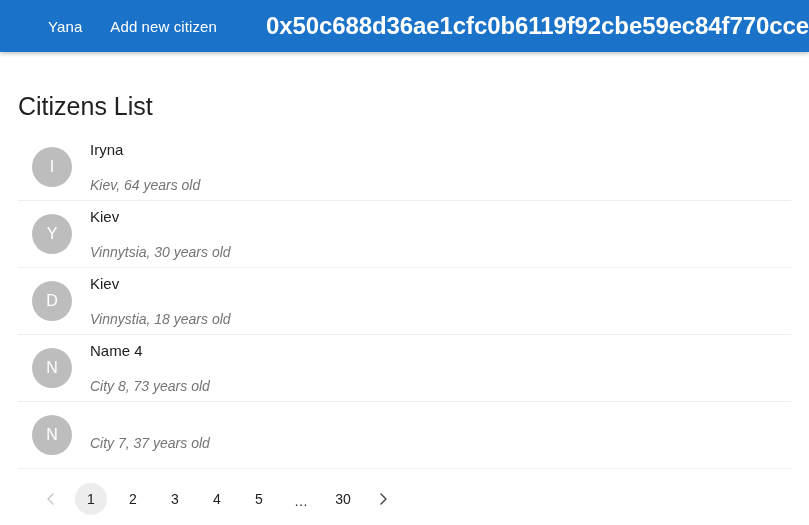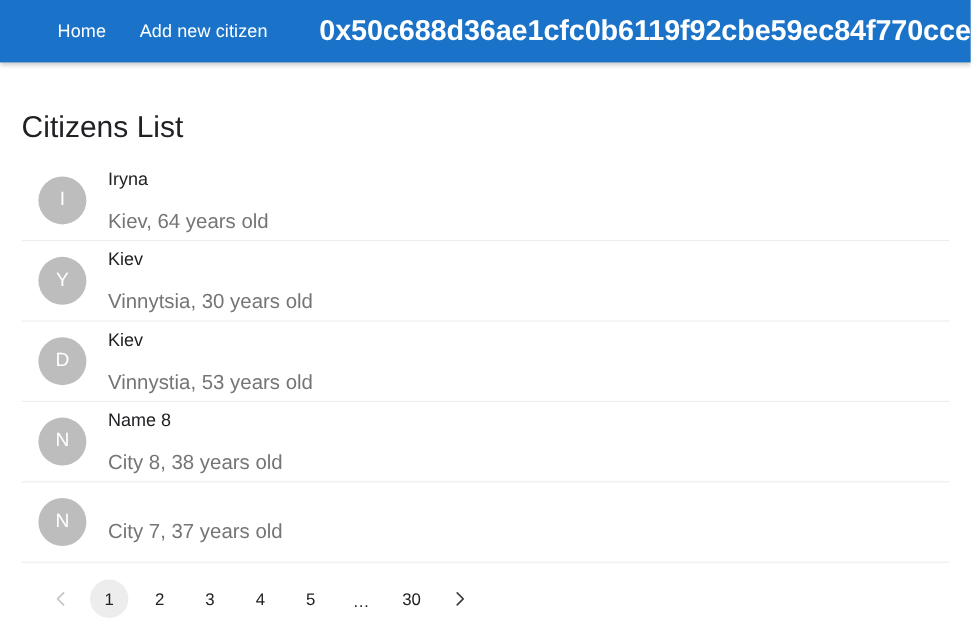--- a/index.html
+++ b/index.html
@@ -102,24 +102,25 @@
     display: flex;
     flex-direction: column;
     justify-content: flex-end;
   }
   .citizen-name {
     font-size: 15px;
     color: #202124;
     line-height: 20px;
   }
   .citizen-meta {
-    font-size: 17px;
+    font-size: 14px;
     color: #757575;
     line-height: 18px;
     margin-top: 16px;
+    font-style: italic;
   }
 
   
   .pagination {
     display: flex;
     align-items: center;
     height: 60px;
     padding-left: 14px;
     gap: 0px;
   }
@@ -164,21 +165,21 @@
   }
   .page-arrow svg { display: block; }
   .arrow-disabled { stroke: #c4c4c4; }
   .arrow-enabled { stroke: #3c4043; }
 </style>
 </head>
 <body>
 
 <header class="appbar">
   <nav class="appbar-nav">
-    <a class="nav-link">Home</a>
+    <a class="nav-link">Yana</a>
     <a class="nav-link">Add new citizen</a>
   </nav>
   <div class="appbar-address">0x50c688d36ae1cfc0b6119f92cbe59ec84f770cce</div>
 </header>
 
 <main class="page">
 
   <h1 class="page-title">Citizens List</h1>
 
   <ul class="citizen-list">
@@ -196,29 +197,29 @@
       <span class="citizen-text">
         <span class="citizen-name">Kiev</span>
         <span class="citizen-meta">Vinnytsia, 30 years old</span>
       </span>
     </li>
 
     <li class="citizen-item">
       <span class="avatar">D</span>
       <span class="citizen-text">
         <span class="citizen-name">Kiev</span>
-        <span class="citizen-meta">Vinnystia, 53 years old</span>
+        <span class="citizen-meta">Vinnystia, 18 years old</span>
       </span>
     </li>
 
     <li class="citizen-item">
       <span class="avatar">N</span>
       <span class="citizen-text">
-        <span class="citizen-name">Name 8</span>
-        <span class="citizen-meta">City 8, 38 years old</span>
+        <span class="citizen-name">Name 4</span>
+        <span class="citizen-meta">City 8, 73 years old</span>
       </span>
     </li>
 
     <li class="citizen-item">
       <span class="avatar">N</span>
       <span class="citizen-text">
         <span class="citizen-meta">City 7, 37 years old</span>
       </span>
     </li>
 

